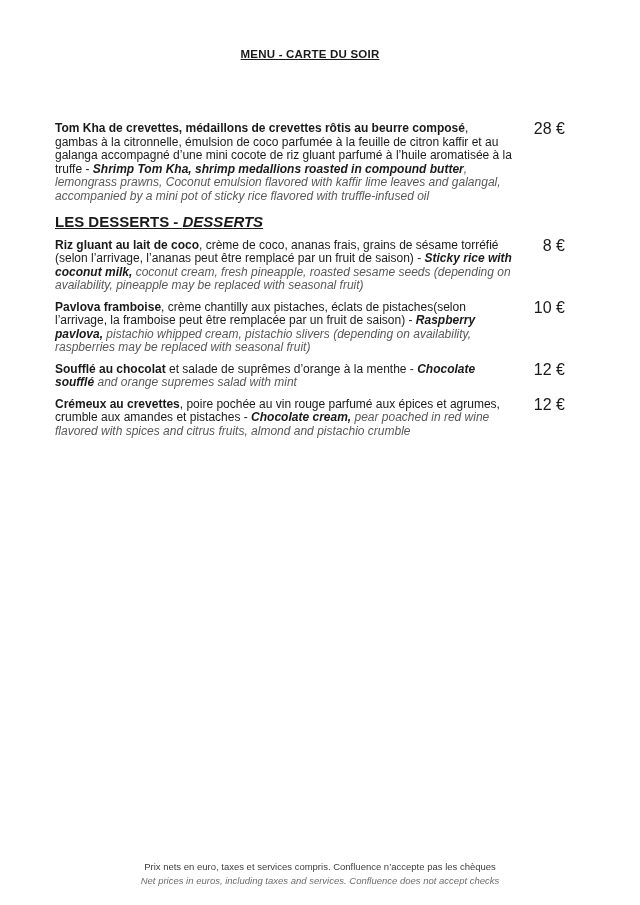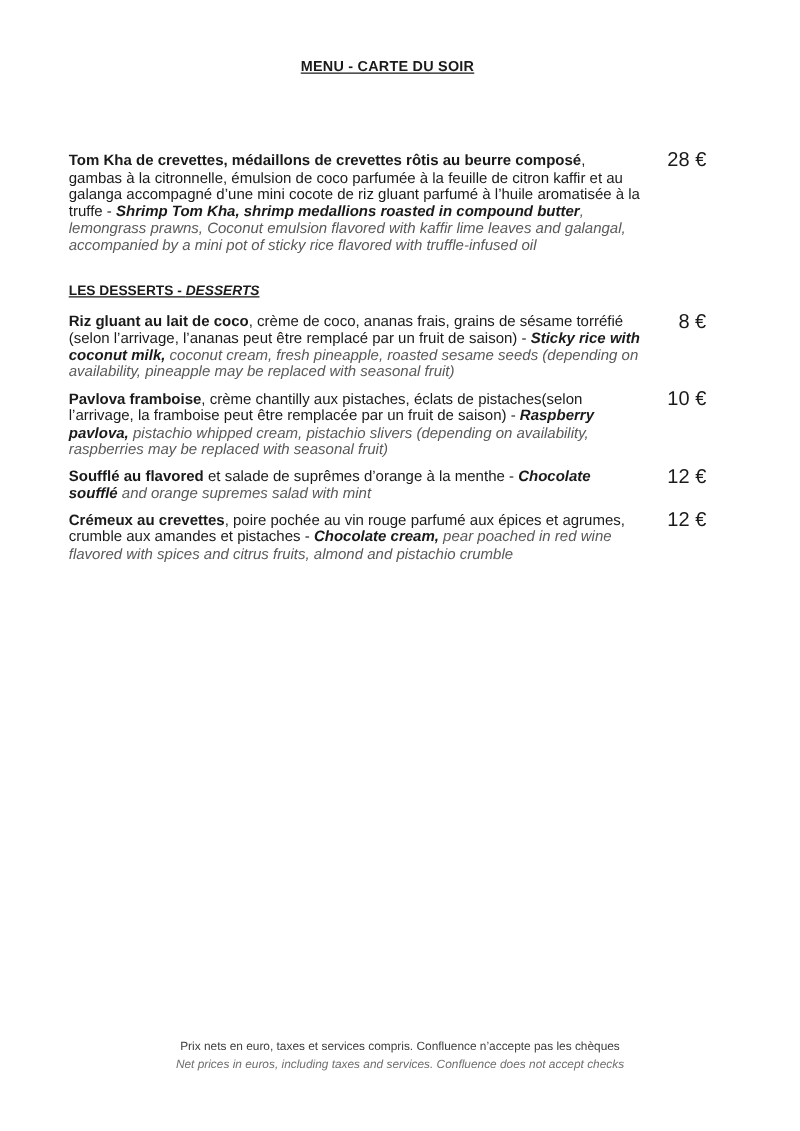--- a/index.html
+++ b/index.html
@@ -45,31 +45,31 @@
     font-size: 16px;
     line-height: 13.5px;
     white-space: nowrap;
     color: #1a1a1a;
   }
   .seg-bold { font-weight: bold; color: #1a1a1a; }
   .seg-regular { color: #1a1a1a; }
   .seg-bolditalic { font-weight: bold; font-style: italic; color: #1a1a1a; }
   .seg-italic { font-style: italic; color: #595959; }
   .section-header {
-    margin-top: 24px;
+    margin-top: 12px;
     margin-bottom: 10px;
-    font-size: 11px;
+    font-size: 15px;
     font-weight: bold;
     line-height: 13.5px;
   }
   .section-header .hdr-underline { text-decoration: underline; }
   .hdr-en { font-style: italic; }
   .footer {
     position: absolute;
-    top: 831px;
+    top: 860px;
     left: 0;
     width: 100%;
     text-align: center;
     font-size: 9.5px;
     line-height: 14px;
   }
   .footer-fr { color: #3d3d3d; }
   .footer-en { font-style: italic; color: #6e6e6e; }
 </style>
 </head>
@@ -96,21 +96,21 @@
       <p class="item-text"><span class="seg-bold">Riz gluant au lait de coco</span><span class="seg-regular">, crème de coco, ananas frais, grains de sésame torréfié (selon l’arrivage, l’ananas peut être remplacé par un fruit de saison) - </span><span class="seg-bolditalic">Sticky rice with coconut milk,</span><span class="seg-italic"> coconut cream, fresh pineapple, roasted sesame seeds (depending on availability, pineapple may be replaced with seasonal fruit)</span></p>
       <div class="item-price">8 €</div>
     </div>
 
     <div class="menu-item">
       <p class="item-text"><span class="seg-bold">Pavlova framboise</span><span class="seg-regular">, crème chantilly aux pistaches, éclats de pistaches(selon l’arrivage, la framboise peut être remplacée par un fruit de saison) - </span><span class="seg-bolditalic">Raspberry pavlova,</span><span class="seg-italic"> pistachio whipped cream, pistachio slivers (depending on availability, raspberries may be replaced with seasonal fruit)</span></p>
       <div class="item-price">10 €</div>
     </div>
 
     <div class="menu-item">
-      <p class="item-text"><span class="seg-bold">Soufflé au flavored</span><span class="seg-regular"> et salade de suprêmes d’orange à la menthe - </span><span class="seg-bolditalic">Chocolate soufflé</span><span class="seg-italic"> and orange supremes salad with mint</span></p>
+      <p class="item-text"><span class="seg-bold">Soufflé au chocolat</span><span class="seg-regular"> et salade de suprêmes d’orange à la menthe - </span><span class="seg-bolditalic">Chocolate soufflé</span><span class="seg-italic"> and orange supremes salad with mint</span></p>
       <div class="item-price">12 €</div>
     </div>
 
     <div class="menu-item">
       <p class="item-text"><span class="seg-bold">Crémeux au crevettes</span><span class="seg-regular">, poire pochée au vin rouge parfumé aux épices et agrumes, crumble aux amandes et pistaches - </span><span class="seg-bolditalic">Chocolate cream,</span><span class="seg-italic"> pear poached in red wine flavored with spices and citrus fruits, almond and pistachio crumble</span></p>
       <div class="item-price">12 €</div>
     </div>
 
   </div>
 

